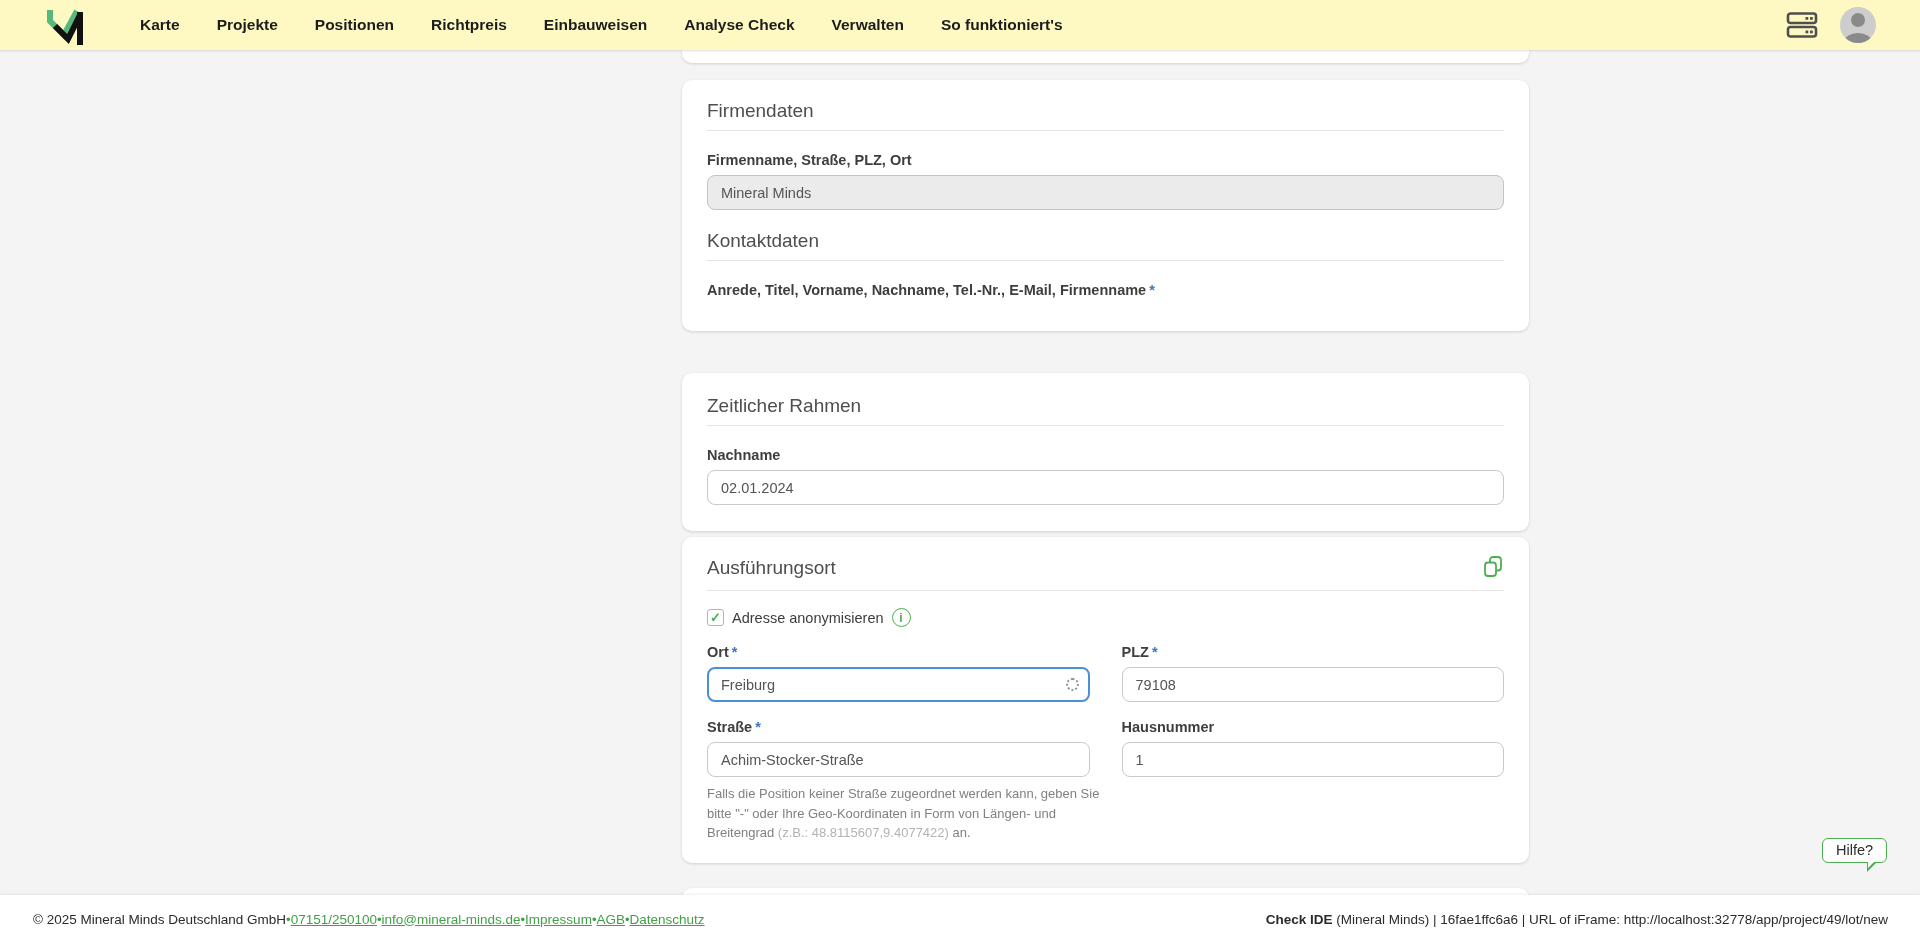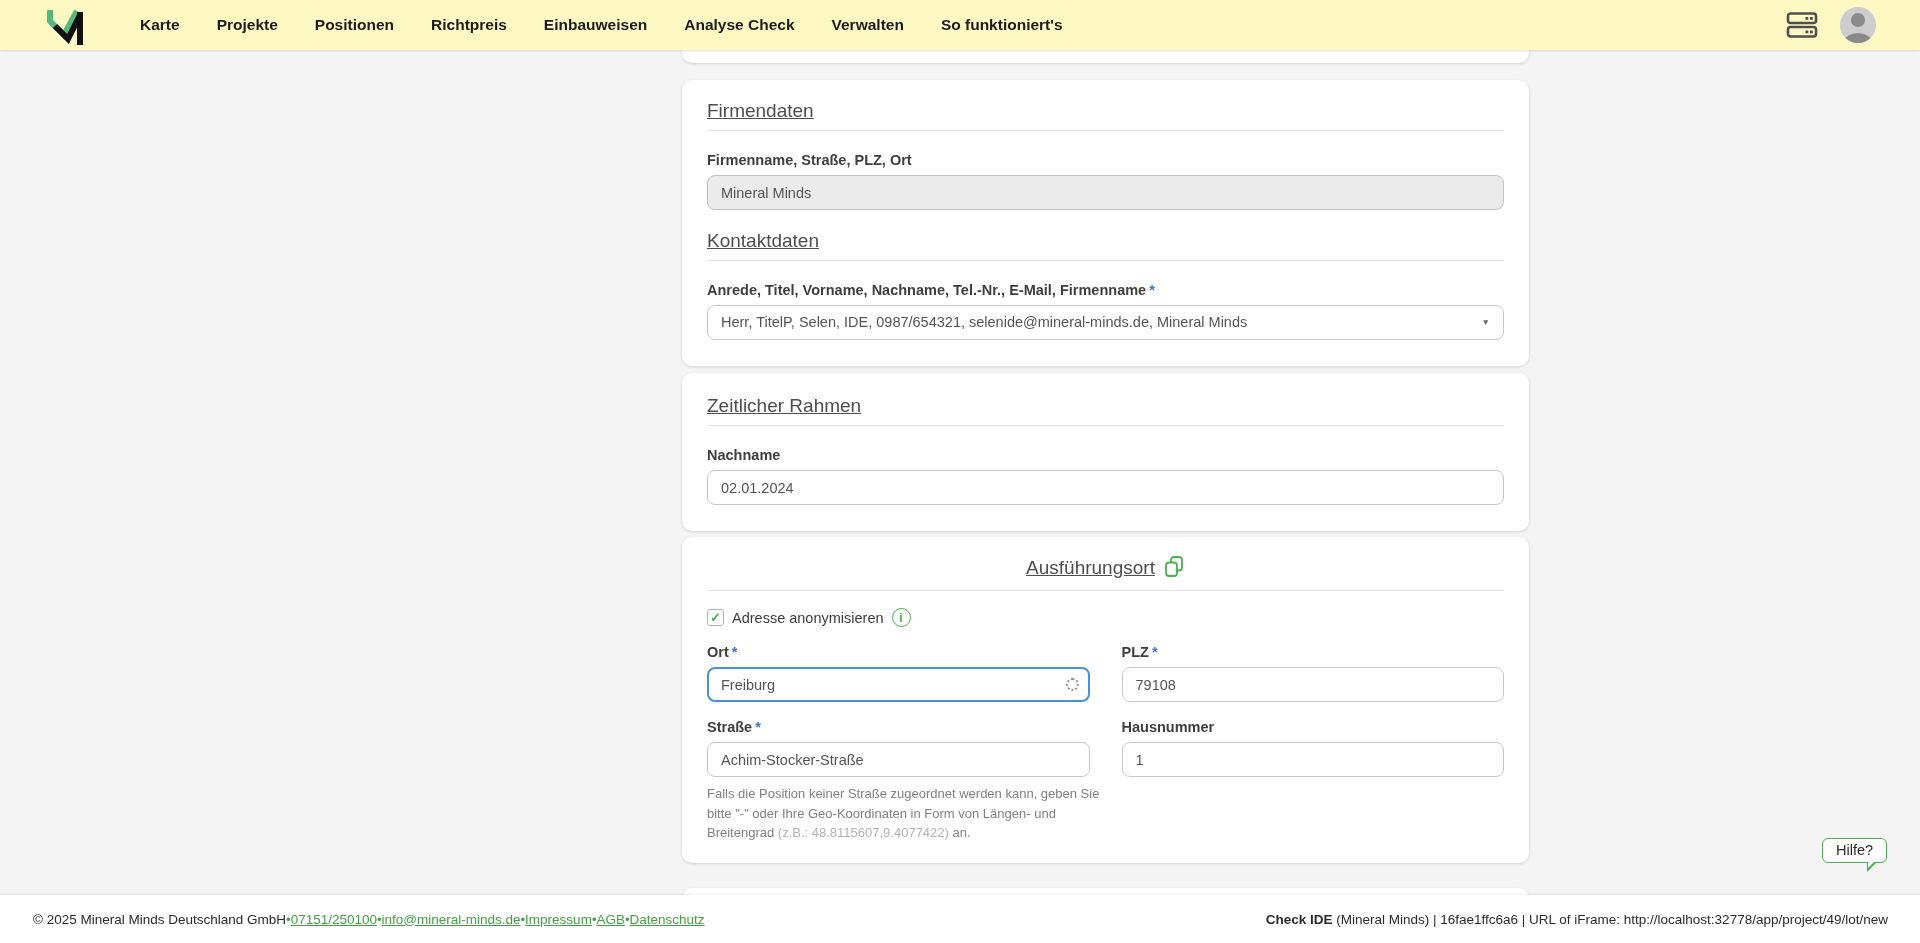--- a/index.html
+++ b/index.html
@@ -22,21 +22,21 @@
   .card { position:absolute; left:682px; width:847px; background:#fff; border-radius:10px;
           box-shadow:0 1px 3px rgba(0,0,0,.15); padding:20px 25px 26px; }
   .card-partial-top { position:absolute; left:682px; width:847px; top:50px; height:13px; background:#fff;
           border-radius:0 0 10px 10px; box-shadow:0 1px 3px rgba(0,0,0,.15); }
   .card-partial-bottom { position:absolute; left:682px; width:847px; top:888px; height:22px; background:#fff;
           border-radius:10px 10px 0 0; box-shadow:0 1px 3px rgba(0,0,0,.15); }
   #card-firmendaten { top:80px; }
   #card-zeitraum { top:373px; padding-top:22px; }
   #card-ausfuehrungsort { top:537px; height:326px; }
 
-  .card-title { font-size:19px; font-weight:400; color:#4e4e4e; line-height:22px;text-decoration:underline; }
+  .card-title { font-size:19px; font-weight:400; color:#4e4e4e; line-height:22px; }
   .divider { border:0; height:1px; background:#e5e5e5; margin:8px 0 21px; }
   .field-label { display:block; font-size:14.5px; font-weight:700; color:#3e3e3e; margin-bottom:7px; line-height:16px; }
   .req { color:#3a77c2; margin-left:3px; }
   .tinput { width:100%; height:35px; border:1px solid #c9c9c9; border-radius:8px; padding:0 13px;
             font-size:14.5px; color:#555; background:#fff; font-family:Liberation Sans, sans-serif; outline:none; }
   .tinput:disabled, .tinput.disabled { background:#ebebeb; border-color:#c3c3c3; color:#555; }
   .tinput.focused { border:2px solid #4a90d9; padding:0 12px; }
   .select { position:relative; width:100%; height:35px; border:1px solid #c9c9c9; border-radius:8px;
             padding:0 30px 0 13px; font-size:14.5px; color:#555; line-height:33px; background:#fff;
             cursor:pointer; white-space:nowrap; overflow:hidden; }
@@ -45,21 +45,21 @@
   .row { display:flex; gap:32px; }
   .col { flex:1; min-width:0; }
   .mt20 { margin-top:20px; }
   .mt17 { margin-top:17px; }
 
   .input-wrap { position:relative; }
   .spinner { position:absolute; right:11px; top:11px; width:13px; height:13px; border:2px dotted #8f8f8f;
              border-radius:50%; animation:spin 1.1s steps(8) infinite; }
   @keyframes spin { to { transform:rotate(360deg); } }
 
-  .card-head { display:flex; align-items:flex-start; justify-content:center;gap:8px; }
+  .card-head { display:flex; align-items:flex-start; justify-content:space-between;gap:8px; }
   .copy-btn { cursor:pointer; margin-top:-2px; }
 
   .checkbox-row { display:flex; align-items:center; gap:8px; margin-top:17px; height:19px; }
   .checkbox { width:17px; height:17px; border:1px solid #b3b3b3; border-radius:3px; background:#fff;
               display:flex; align-items:center; justify-content:center; color:#4caf50; font-size:13px;
               font-weight:700; cursor:pointer; line-height:1; }
   .checkbox-label { font-size:14.5px; color:#3c3c3c; }
   .info-icon { width:19px; height:19px; border:1.6px solid #4caf50; border-radius:50%; color:#4caf50;
                font-size:12px; font-weight:700; display:flex; align-items:center; justify-content:center;
                cursor:pointer; line-height:1; }
@@ -124,24 +124,20 @@
 <div class="card-partial-top"></div>
 
 <div class="card" id="card-firmendaten">
   <div class="card-title">Firmendaten</div>
   <hr class="divider">
   <label class="field-label">Firmenname, Straße, PLZ, Ort</label>
   <input class="tinput disabled" disabled="" value="Mineral Minds" style="">
   <div class="card-title mt20">Kontaktdaten</div>
   <hr class="divider">
   <label class="field-label"><span>Anrede, Titel, Vorname, Nachname, Tel.-Nr., E-Mail, Firmenname</span><span class="req">*</span></label>
-  <div class="select">
-    <span>Herr, TitelP, Selen, IDE, 0987/654321, selenide@mineral-minds.de, Mineral Minds</span>
-    <span class="caret">▼</span>
-  </div>
 </div>
 
 <div class="card" id="card-zeitraum">
   <div class="card-title">Zeitlicher Rahmen</div>
   <hr class="divider">
   <div class="row">
     <div class="col">
       <label class="field-label">Nachname</label>
       <input class="tinput" value="02.01.2024" style="">
     </div>

